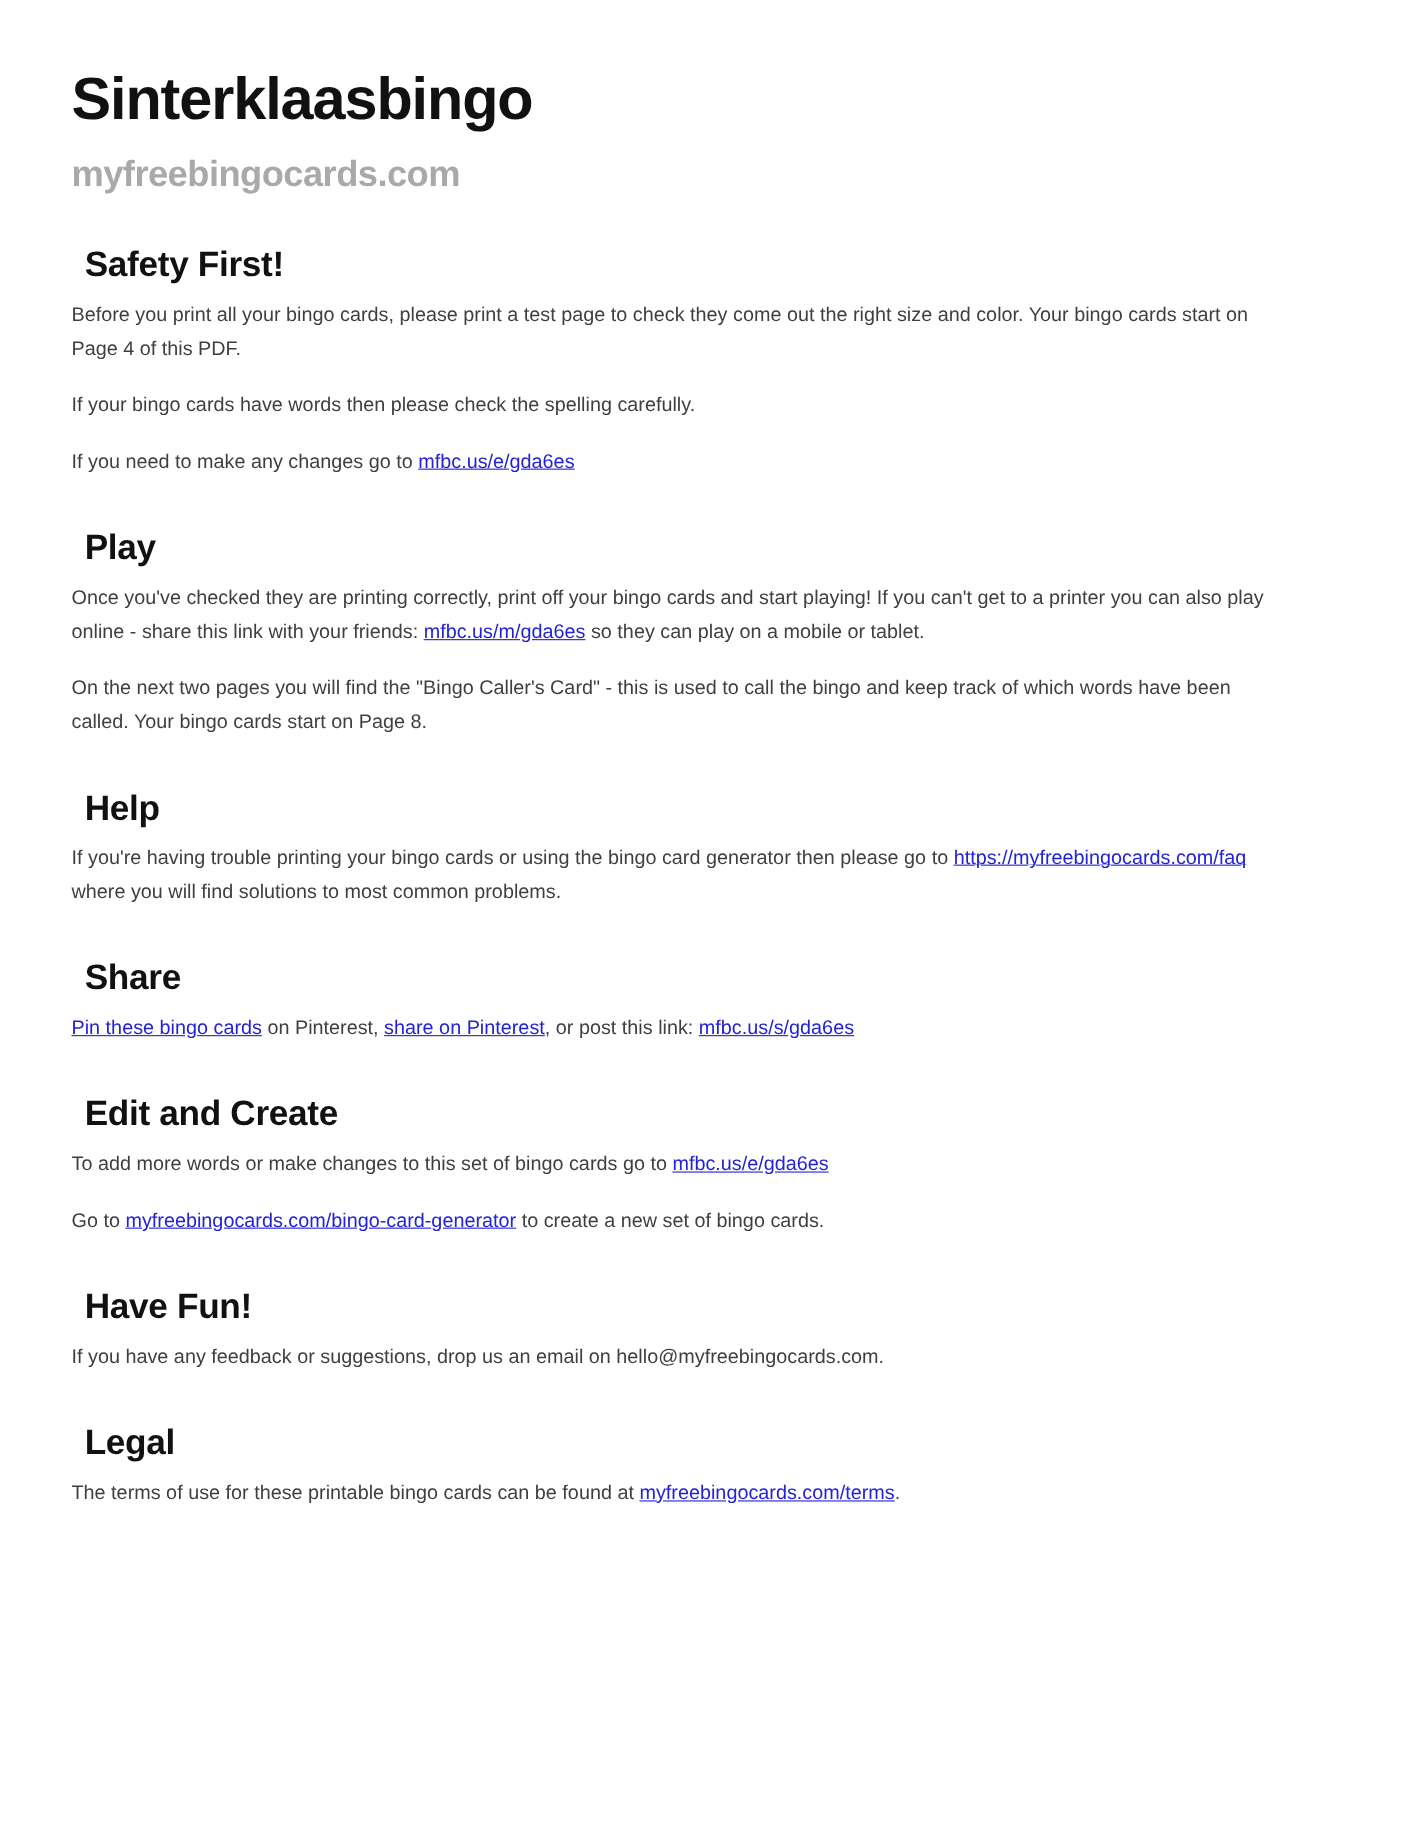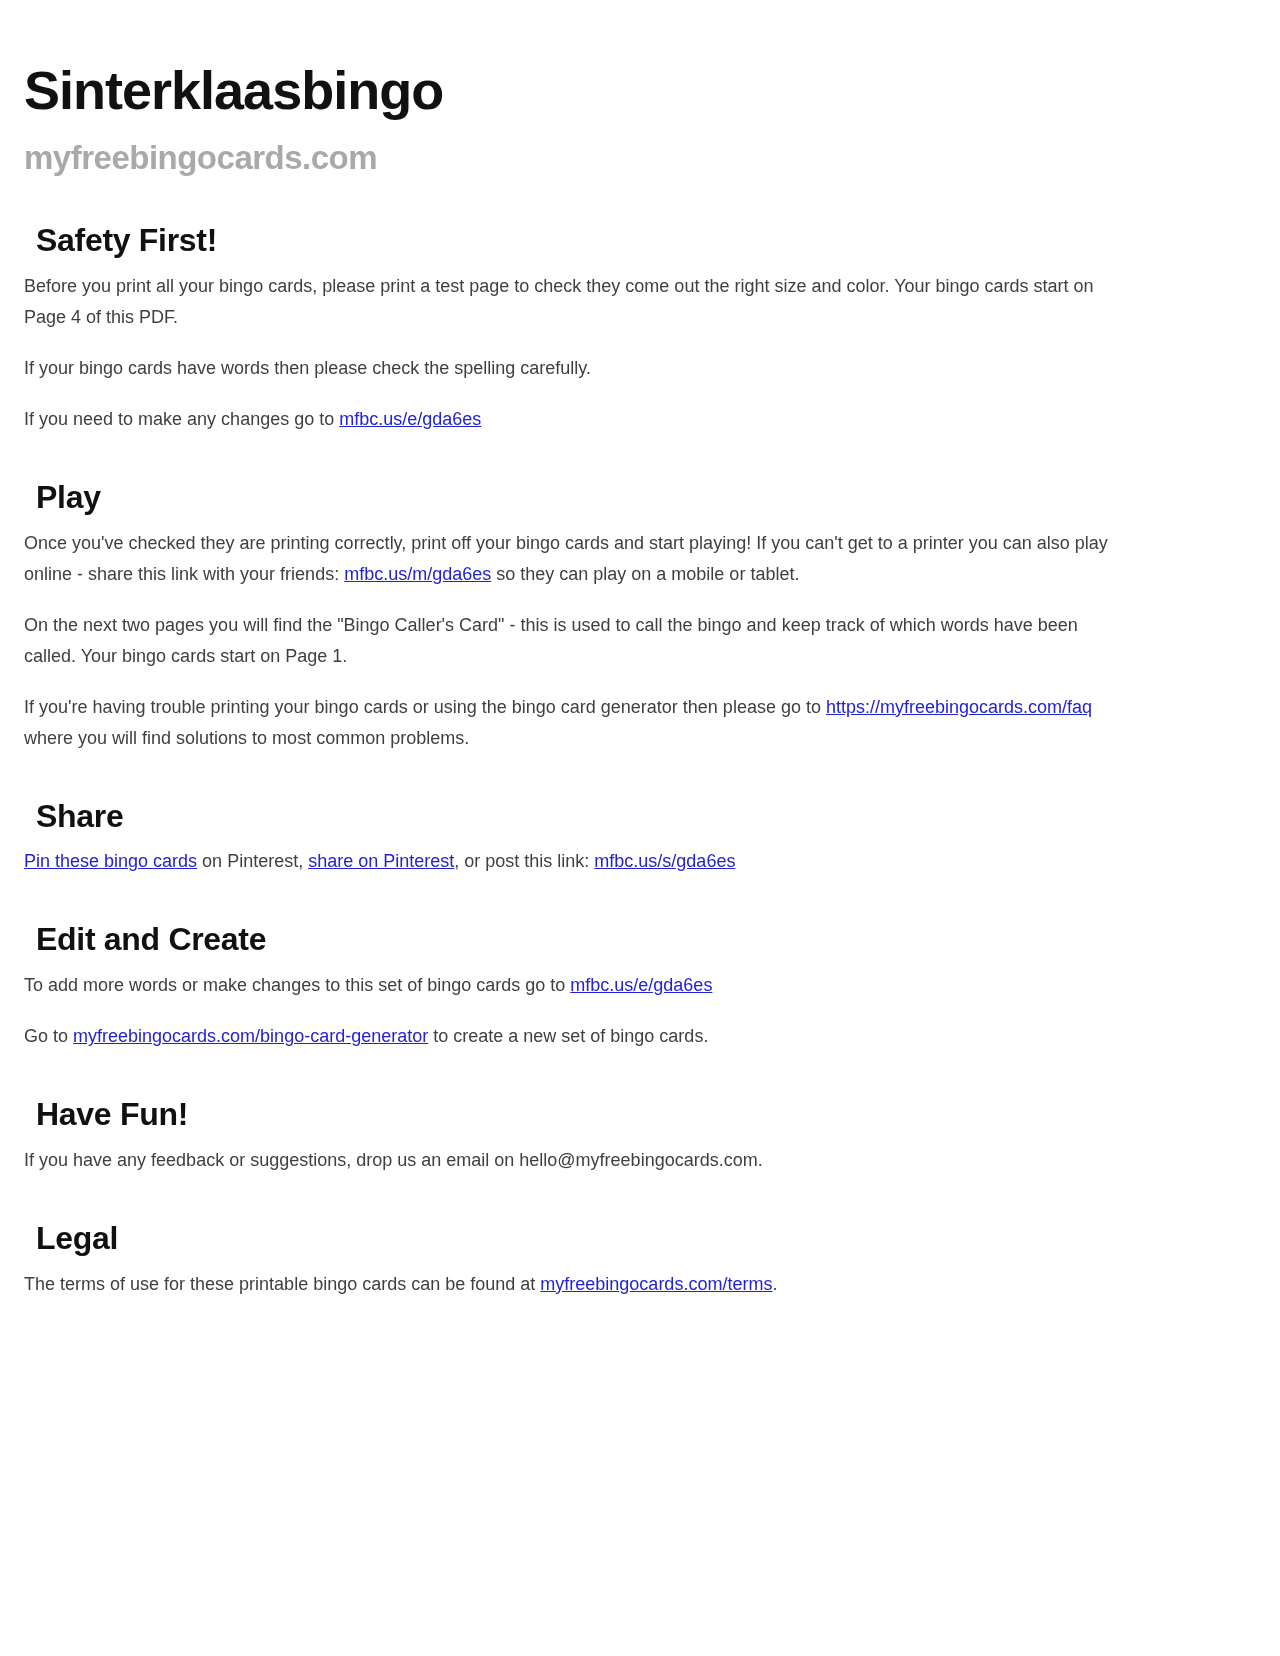--- a/index.html
+++ b/index.html
@@ -11,21 +11,21 @@
   }
   *{box-sizing:border-box;}
   html,body{margin:0;padding:0;}
   body{
     width:1280px;
     min-height:1656px;
     background:var(--bg);
     font-family:"Liberation Sans", sans-serif;
   }
   .page{
-    padding:34px 90px 60px 24px;
+    padding:34px 90px 60px 65px;
   }
   h1.title{
     margin:26px 0 0 0;
     font-size:54px;
     line-height:1.12;
     font-weight:700;
     color:var(--heading);
     letter-spacing:-1px;
   }
   h2.subtitle{
@@ -66,23 +66,24 @@
   <div id="sections">
       <section>
         <h3>Safety First!</h3>
         <p><span>Before you print all your bingo cards, please print a test page to check they come out the right size and color. Your bingo cards start on Page 4 of this PDF.</span></p>
         <p><span>If your bingo cards have words then please check the spelling carefully.</span></p>
         <p><span>If you need to make any changes go to </span><a class="link">mfbc.us/e/gda6es</a></p>
       </section>
       <section>
         <h3>Play</h3>
         <p><span>Once you've checked they are printing correctly, print off your bingo cards and start playing! If you can't get to a printer you can also play online - share this link with your friends: </span><a class="link">mfbc.us/m/gda6es</a><span> so they can play on a mobile or tablet.</span></p>
-        <p><span>On the next two pages you will find the "Bingo Caller's Card" - this is used to call the bingo and keep track of which words have been called. Your bingo cards start on Page 1.</span></p>
+        <p><span>On the next two pages you will find the "Bingo Caller's Card" - this is used to call the bingo and keep track of which words have been called. Your bingo cards start on Page 8.</span></p>
       </section>
       <section>
+        <h3>Help</h3>
         <p><span>If you're having trouble printing your bingo cards or using the bingo card generator then please go to </span><a class="link">https://myfreebingocards.com/faq</a><span> where you will find solutions to most common problems.</span></p>
       </section>
       <section>
         <h3>Share</h3>
         <p><a class="link">Pin these bingo cards</a><span> on Pinterest, </span><a class="link">share on Pinterest</a><span>, or post this link: </span><a class="link">mfbc.us/s/gda6es</a></p>
       </section>
       <section>
         <h3>Edit and Create</h3>
         <p><span>To add more words or make changes to this set of bingo cards go to </span><a class="link">mfbc.us/e/gda6es</a></p>
         <p><span>Go to </span><a class="link">myfreebingocards.com/bingo-card-generator</a><span> to create a new set of bingo cards.</span></p>

